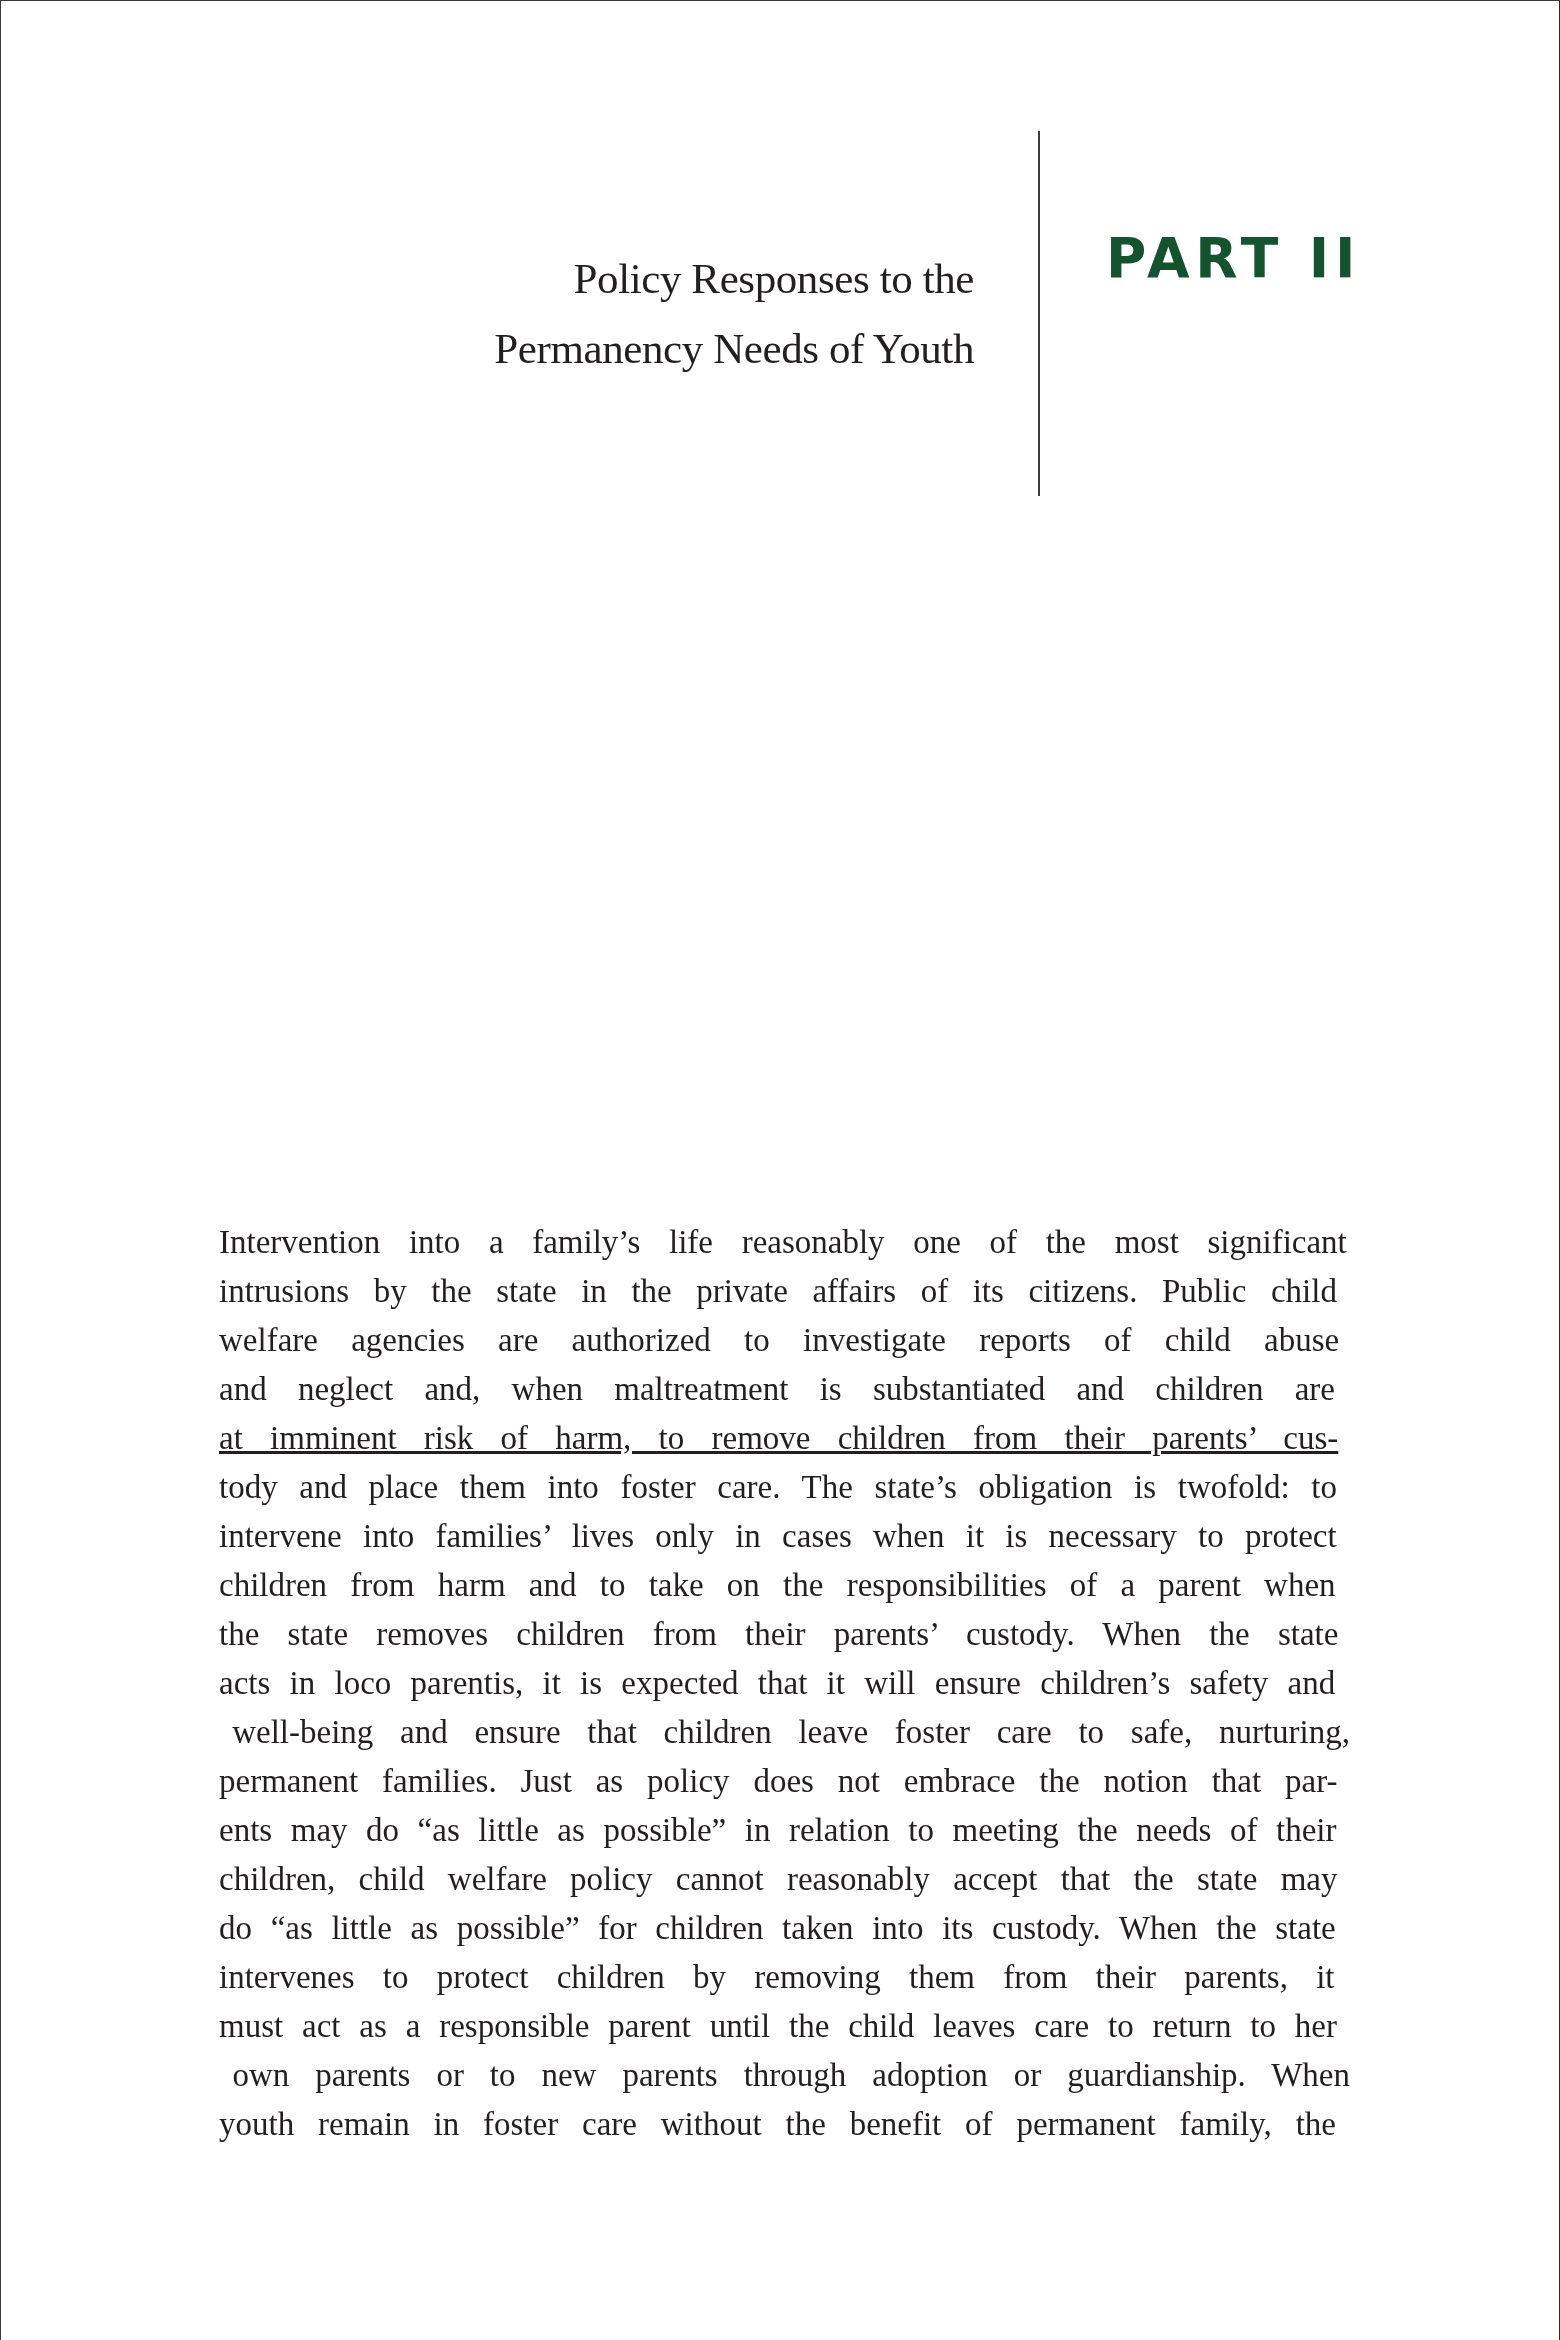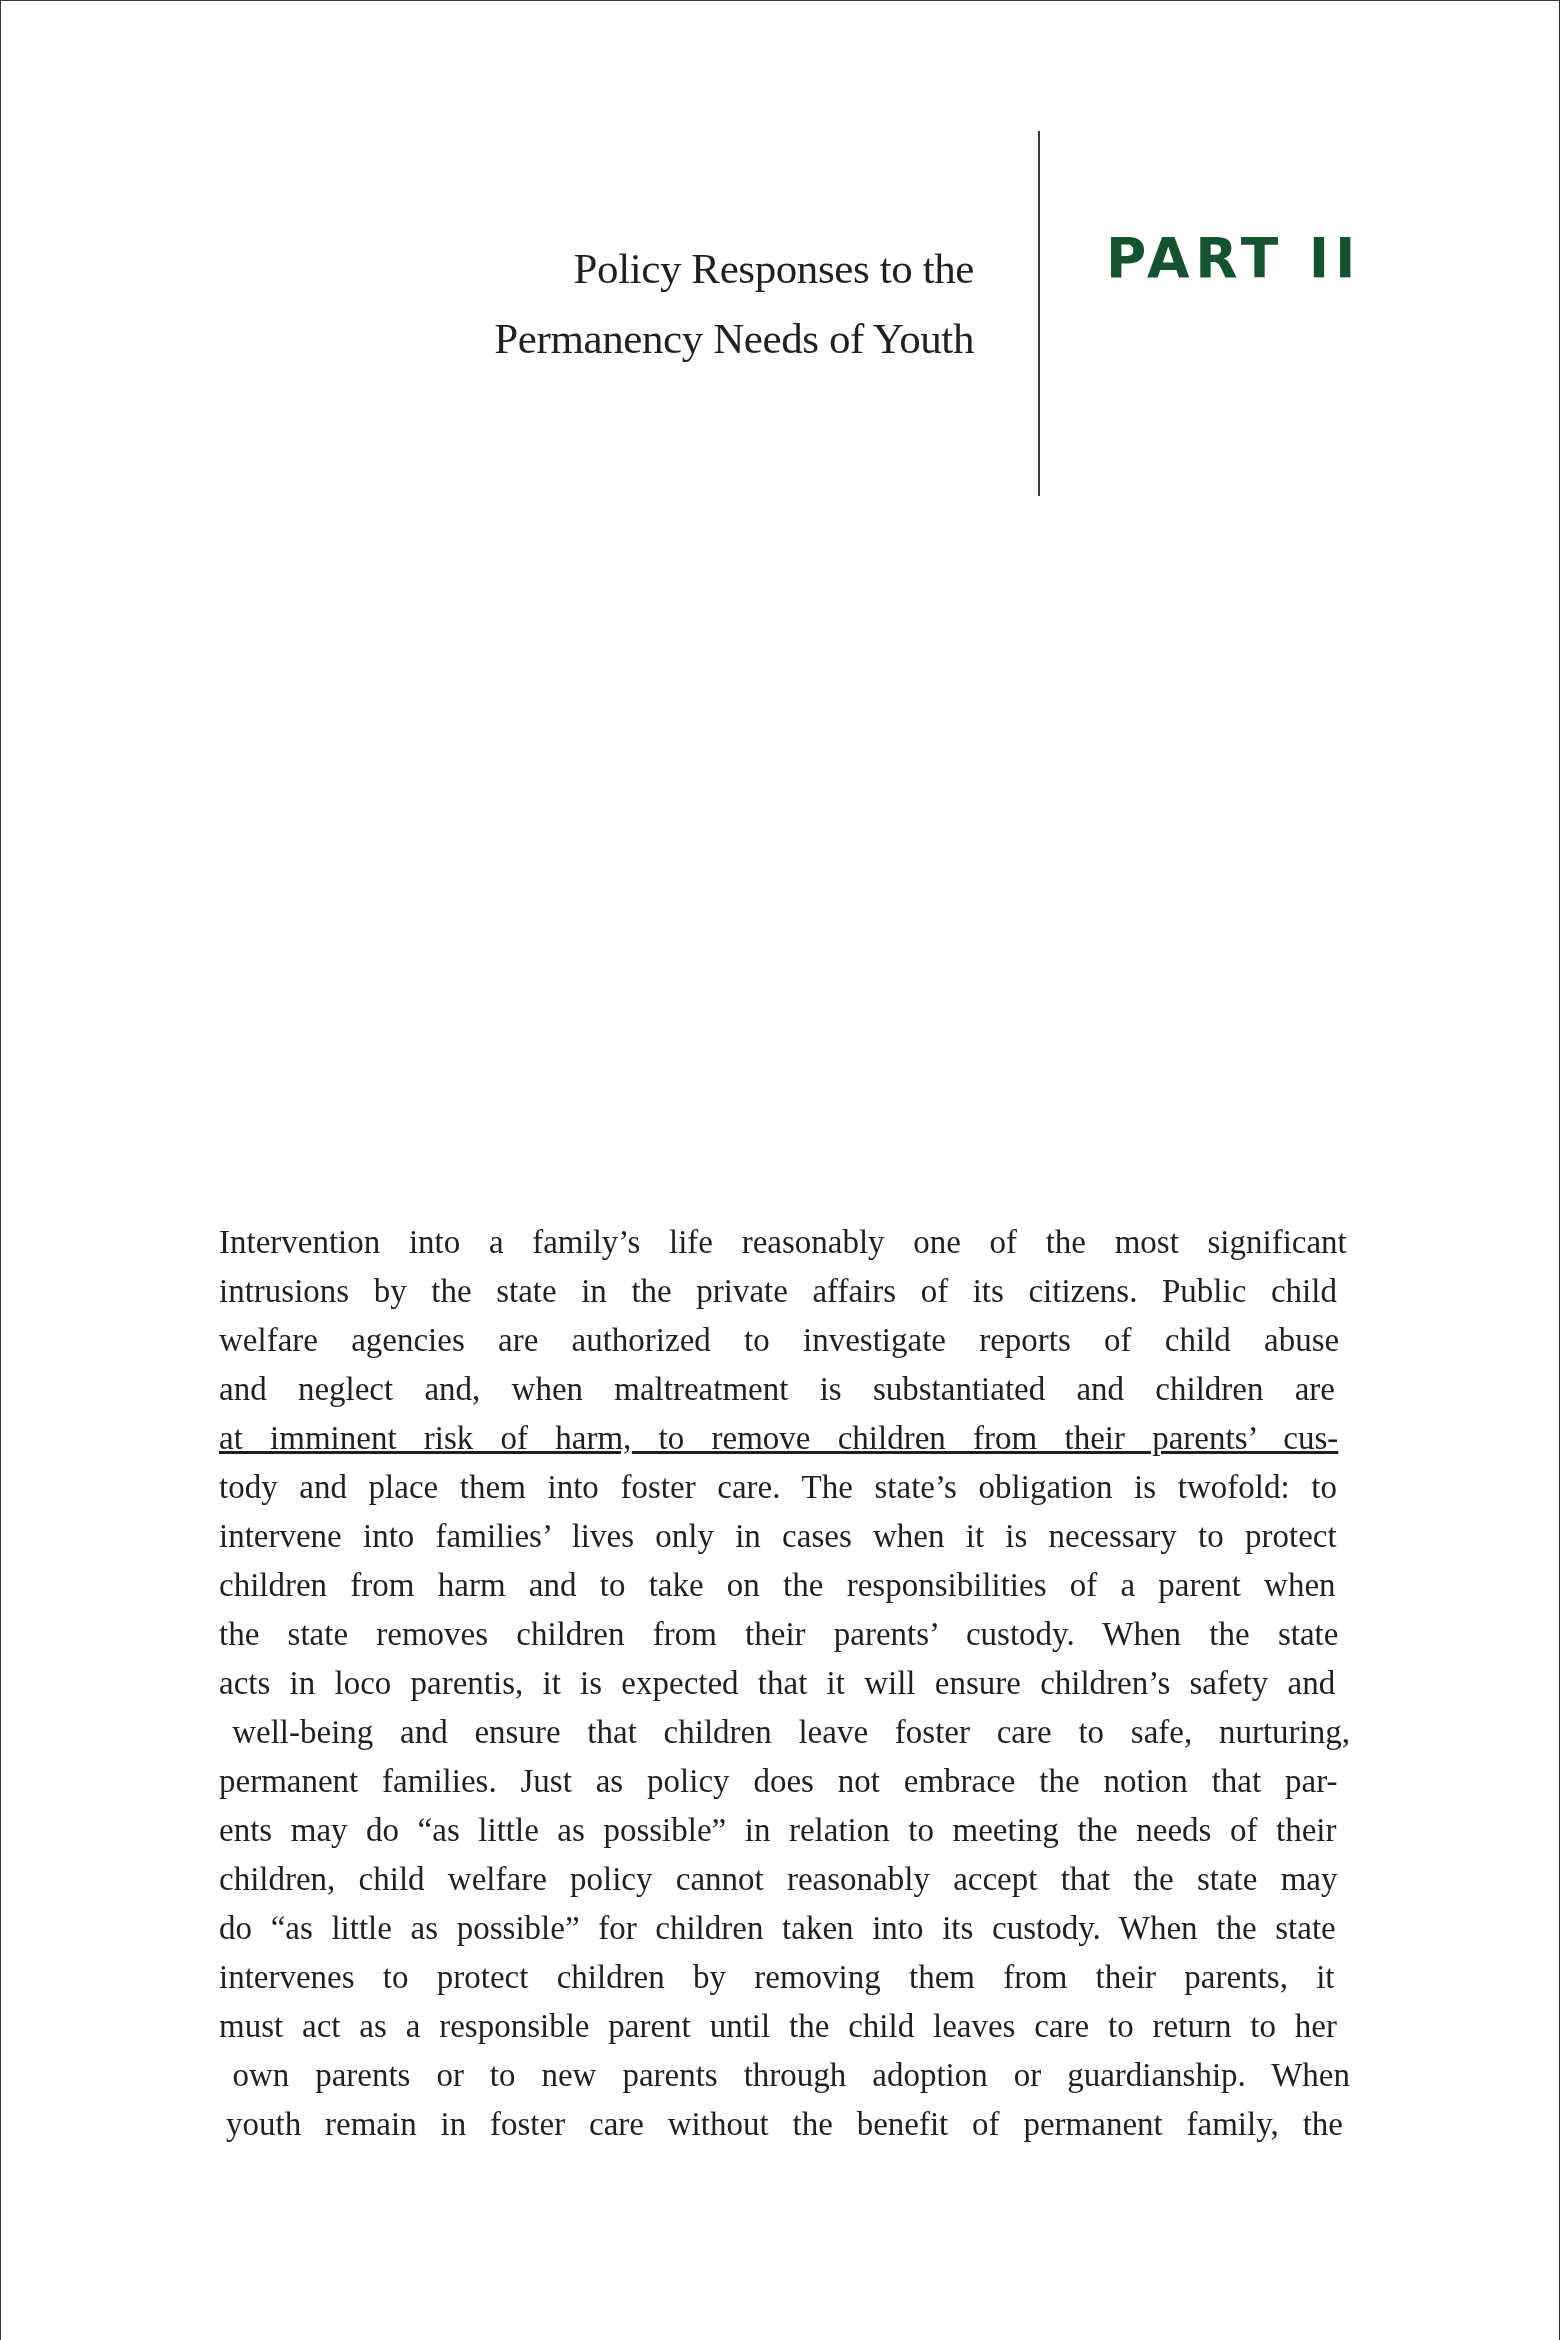--- a/index.html
+++ b/index.html
@@ -10,21 +10,21 @@
       box-sizing: border-box;
       border-top: 1.9px solid #3a3a3a;
       border-left: 1.9px solid #3a3a3a;
       border-right: 2.9px solid #2a2a2a;
       border-bottom: 1.9px solid #8a8a8a;
       background: #ffffff;
     }
     .part-title {
       position: absolute;
       right: 585px; 
-      top: 233px;
+      top: 243px;
       width: 669px;
       text-align: right;
       font-family: "Liberation Serif", "DejaVu Serif", serif;
       font-size: 43px;
       line-height: 70px;
       color: #231f20;
       letter-spacing: -0.4px;
     }
     .part-title div { white-space: nowrap; }
     .divider {
@@ -89,17 +89,17 @@
     <span class="line" style="white-space: nowrap; display: block; text-align: left; text-align-last: auto; word-spacing: 20px;">the state removes children from their parents’ custody. When the state</span>
     <span class="line" style="white-space: nowrap; display: block; text-align: left; text-align-last: auto; word-spacing: 11px;">acts in loco parentis, it is expected that it will ensure children’s safety and</span>
     <span class="line" style="white-space: nowrap; display: block; text-align: right; text-align-last: auto; word-spacing: 18.5px;">well-being and ensure that children leave foster care to safe, nurturing,</span>
     <span class="line" style="white-space: nowrap; display: block; text-align: left; text-align-last: auto; word-spacing: 15.6px;">permanent families. Just as policy does not embrace the notion that par-</span>
     <span class="line" style="white-space: nowrap; display: block; text-align: left; text-align-last: auto; word-spacing: 10.3px;">ents may do “as little as possible” in relation to meeting the needs of their</span>
     <span class="line" style="white-space: nowrap; display: block; text-align: left; text-align-last: auto; word-spacing: 15px;">children, child welfare policy cannot reasonably accept that the state may</span>
     <span class="line" style="white-space: nowrap; display: block; text-align: left; text-align-last: auto; word-spacing: 10.4px;">do “as little as possible” for children taken into its custody. When the state</span>
     <span class="line" style="white-space: nowrap; display: block; text-align: left; text-align-last: auto; word-spacing: 20px;">intervenes to protect children by removing them from their parents, it</span>
     <span class="line" style="white-space: nowrap; display: block; text-align: left; text-align-last: auto; word-spacing: 10.6px;">must act as a responsible parent until the child leaves care to return to her</span>
     <span class="line" style="white-space: nowrap; display: block; text-align: right; text-align-last: auto; word-spacing: 17.7px;">own parents or to new parents through adoption or guardianship. When</span>
-    <span class="line last" style="white-space: nowrap; display: block; text-align: center; text-align-last: auto; word-spacing: 15.6px;">youth remain in foster care without the benefit of permanent family, the</span>
+    <span class="line last" style="white-space: nowrap; display: block; text-align: left; text-align-last: auto; word-spacing: 15.6px;">youth remain in foster care without the benefit of permanent family, the</span>
   </div>
 
 </div>
 
 
 </body></html>

